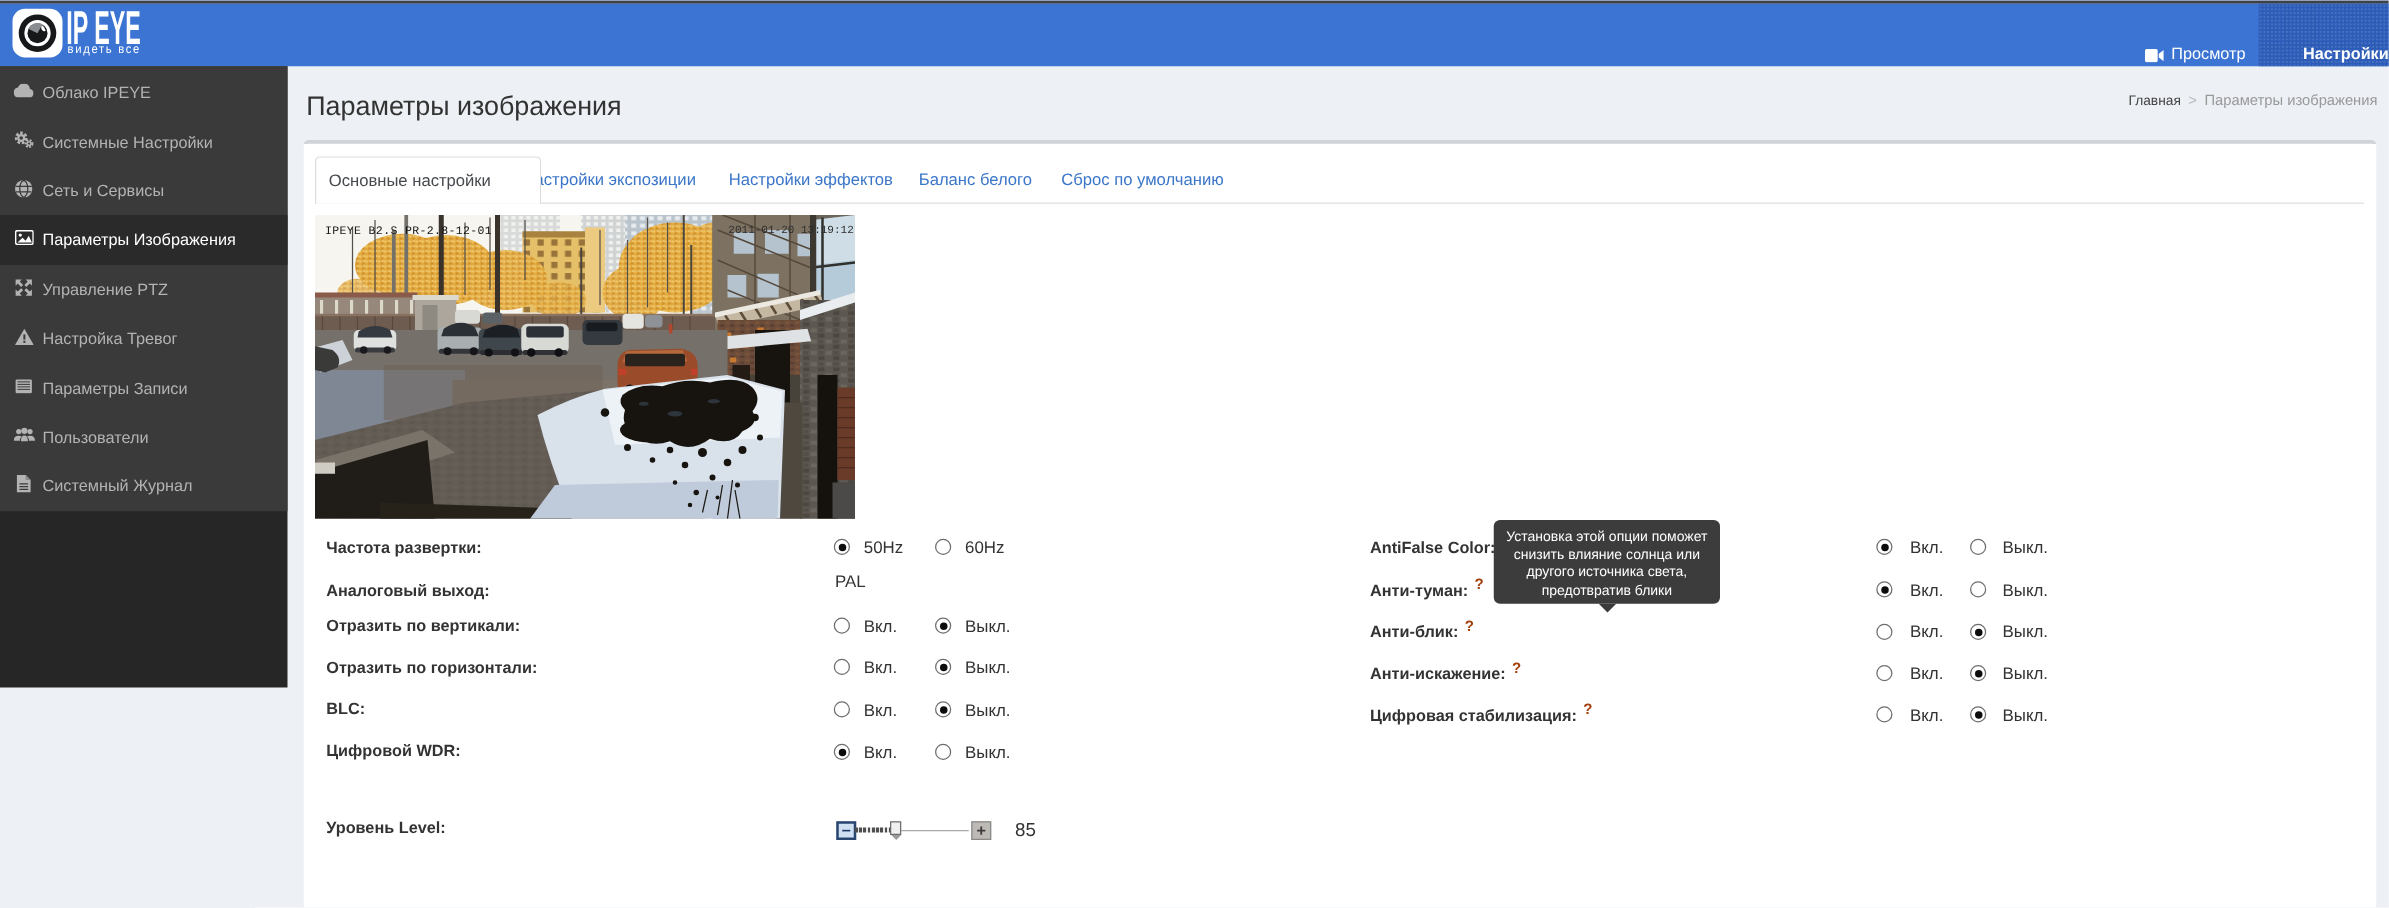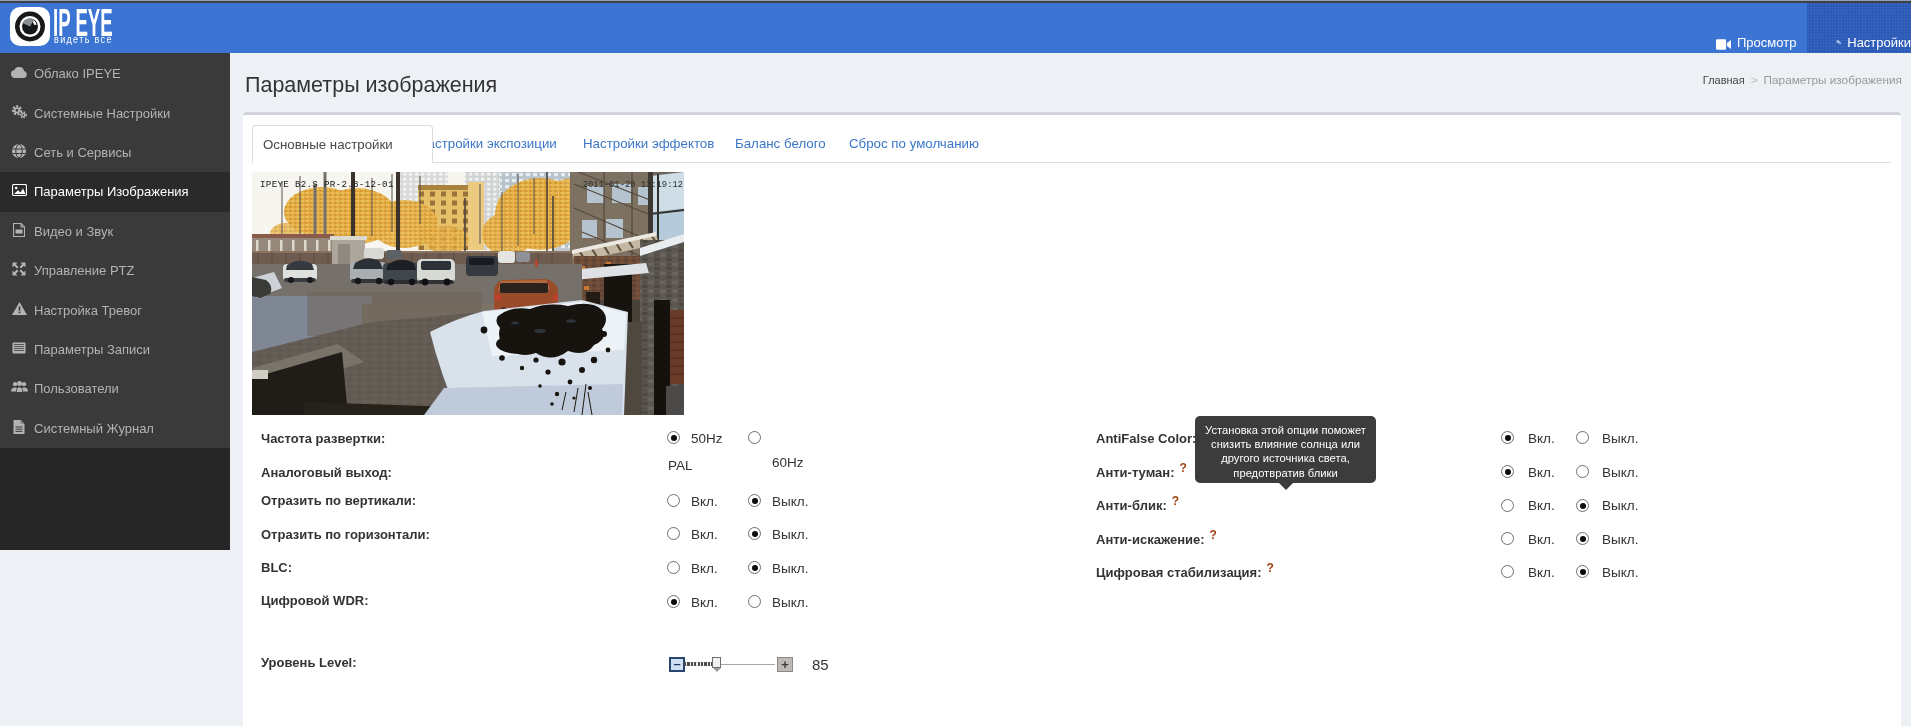--- a/index.html
+++ b/index.html
@@ -13,21 +13,21 @@
 
   
   #header { left:0; top:3px; width:1911px; height:50px; background:#3b74d2; }
   #logobox { left:10px; top:7px; width:40px; height:39px; background:#fff; border-radius:10px; }
   #logotext { left:53px; top:0; color:#fff; width:120px; height:53px; }
   #logotext .big { position:absolute; left:0; top:7.5px; font-size:38px; font-weight:bold; transform:scaleX(0.49); transform-origin:left top; display:block; line-height:31px; white-space:nowrap; }
   #logotext .small { position:absolute; left:1px; top:35px; font-size:10px; letter-spacing:1.5px; display:block; line-height:10px; transform:scaleX(0.9); transform-origin:left top; white-space:nowrap; }
   .hnav { top:3px; height:50px; color:#fff; font-size:13px; display:flex; align-items:flex-end; padding-bottom:3px; }
   .hnav svg { margin-right:6px; }
   #nav-view { left:1700px; width:104px; padding-left:16px; }
-  #nav-set { left:1807px; width:104px; padding-left:29px; background-color:#2d5cb8; background-image:radial-gradient(rgba(255,255,255,0.13) 0.8px, transparent 1px); background-size:3px 3px; }
+  #nav-set { left:1807px; width:104px; padding-left:29px; background-color:#2d5cb8; background-image:radial-gradient(rgba(255,255,255,0.13) 0.8px, transparent 1px); background-size:3px 3px;font-weight:bold; }
 
   
   #sidebar { left:0; top:53px; width:230px; height:497px; background:#262626; }
   #menu { position:absolute; left:0; top:0; width:230px; background:#3a3a3a; padding-top:1px; }
   .mitem { height:39.4px; display:flex; align-items:center; color:#b3b3b3; font-size:13px; }
   .mitem .mic { width:16px; margin-left:11px; margin-right:7px; text-align:center; flex:none; }
   .mitem.active { background:#2a2a2a; color:#fff; }
 
   
   #title { left:245px; top:75px; font-size:21.5px; color:#333; line-height:1; }
@@ -116,25 +116,20 @@
             <g stroke="#3a3a3a" stroke-width="1" fill="none">
               <ellipse cx="7" cy="7" rx="3.2" ry="6.6"></ellipse>
               <path d="M0.5 5 H13.5 M0.8 9.5 H13.2"></path>
             </g>
           </svg></span>Сеть и Сервисы</div>
     <div class="mitem active"><span class="mic"><svg width="15" height="12" viewBox="0 0 15 12">
             <rect x="0.5" y="0.5" width="14" height="11" rx="1.5" fill="none" stroke="#fff" stroke-width="1.2"></rect>
             <circle cx="4.2" cy="4" r="1.3" fill="#fff"></circle>
             <path d="M2 10 L6 6.2 L8.5 8.5 L11 4.5 L13.5 10 Z" fill="#fff"></path>
           </svg></span>Параметры Изображения</div>
-    <div class="mitem"><span class="mic"><svg width="12" height="14" viewBox="0 0 12 14">
-            <path d="M0.5 0.5 H8 L11.5 4 V13.5 H0.5 Z" fill="none" stroke="#b3b3b3" stroke-width="1.1"></path>
-            <path d="M8 0.5 V4 H11.5" fill="none" stroke="#b3b3b3" stroke-width="1.1"></path>
-            <rect x="2.5" y="6.5" width="7" height="4" fill="#b3b3b3"></rect>
-          </svg></span>Видео и Звук</div>
     <div class="mitem"><span class="mic"><svg width="14" height="14" viewBox="0 0 14 14">
             <g fill="#b3b3b3">
               <path d="M0.5 0.5 H5.5 L3.8 2.2 L6.5 4.9 L4.9 6.5 L2.2 3.8 L0.5 5.5 Z"></path>
               <path d="M13.5 0.5 H8.5 L10.2 2.2 L7.5 4.9 L9.1 6.5 L11.8 3.8 L13.5 5.5 Z"></path>
               <path d="M0.5 13.5 V8.5 L2.2 10.2 L4.9 7.5 L6.5 9.1 L3.8 11.8 L5.5 13.5 Z"></path>
               <path d="M13.5 13.5 H8.5 L10.2 11.8 L7.5 9.1 L9.1 7.5 L11.8 10.2 L13.5 8.5 Z"></path>
             </g>
           </svg></span>Управление PTZ</div>
     <div class="mitem"><span class="mic"><svg width="15" height="13" viewBox="0 0 15 13">
             <path d="M7.5 0 L15 13 H0 Z" fill="#b3b3b3"></path>
@@ -431,21 +426,21 @@
 
   <text x="8" y="15" font-size="9.2" fill="#161616" letter-spacing="0.3">IPEYE B2.S PR-2.8-12-01</text>
   <text x="431" y="14.5" font-size="8.8" fill="#2e2e2e" text-anchor="end">2011-01-20 13:19:12</text>
 </svg>
 </div>
 
 <div class="abs vc flabel" style="left:261px;top:438px">Частота развертки:</div>
 <div class="abs radio checked" style="left:667px;top:431px"></div>
 <div class="abs vc fval" style="left:691px;top:438px">50Hz</div>
 <div class="abs radio" style="left:748px;top:431px"></div>
-<div class="abs vc fval" style="left:772px;top:462px">60Hz</div>
+<div class="abs vc fval" style="left:772px;top:438px">60Hz</div>
 
 <div class="abs vc flabel" style="left:261px;top:472px">Аналоговый выход:</div>
 <div class="abs vc fval" style="left:668px;top:465px">PAL</div>
 
 <div class="abs vc flabel" style="left:261px;top:500px">Отразить по вертикали:</div>
 <div class="abs radio" style="left:667px;top:494px"></div>
 <div class="abs vc fval" style="left:691px;top:501px">Вкл.</div>
 <div class="abs radio checked" style="left:748px;top:494px"></div>
 <div class="abs vc fval" style="left:772px;top:501px">Выкл.</div>
 

